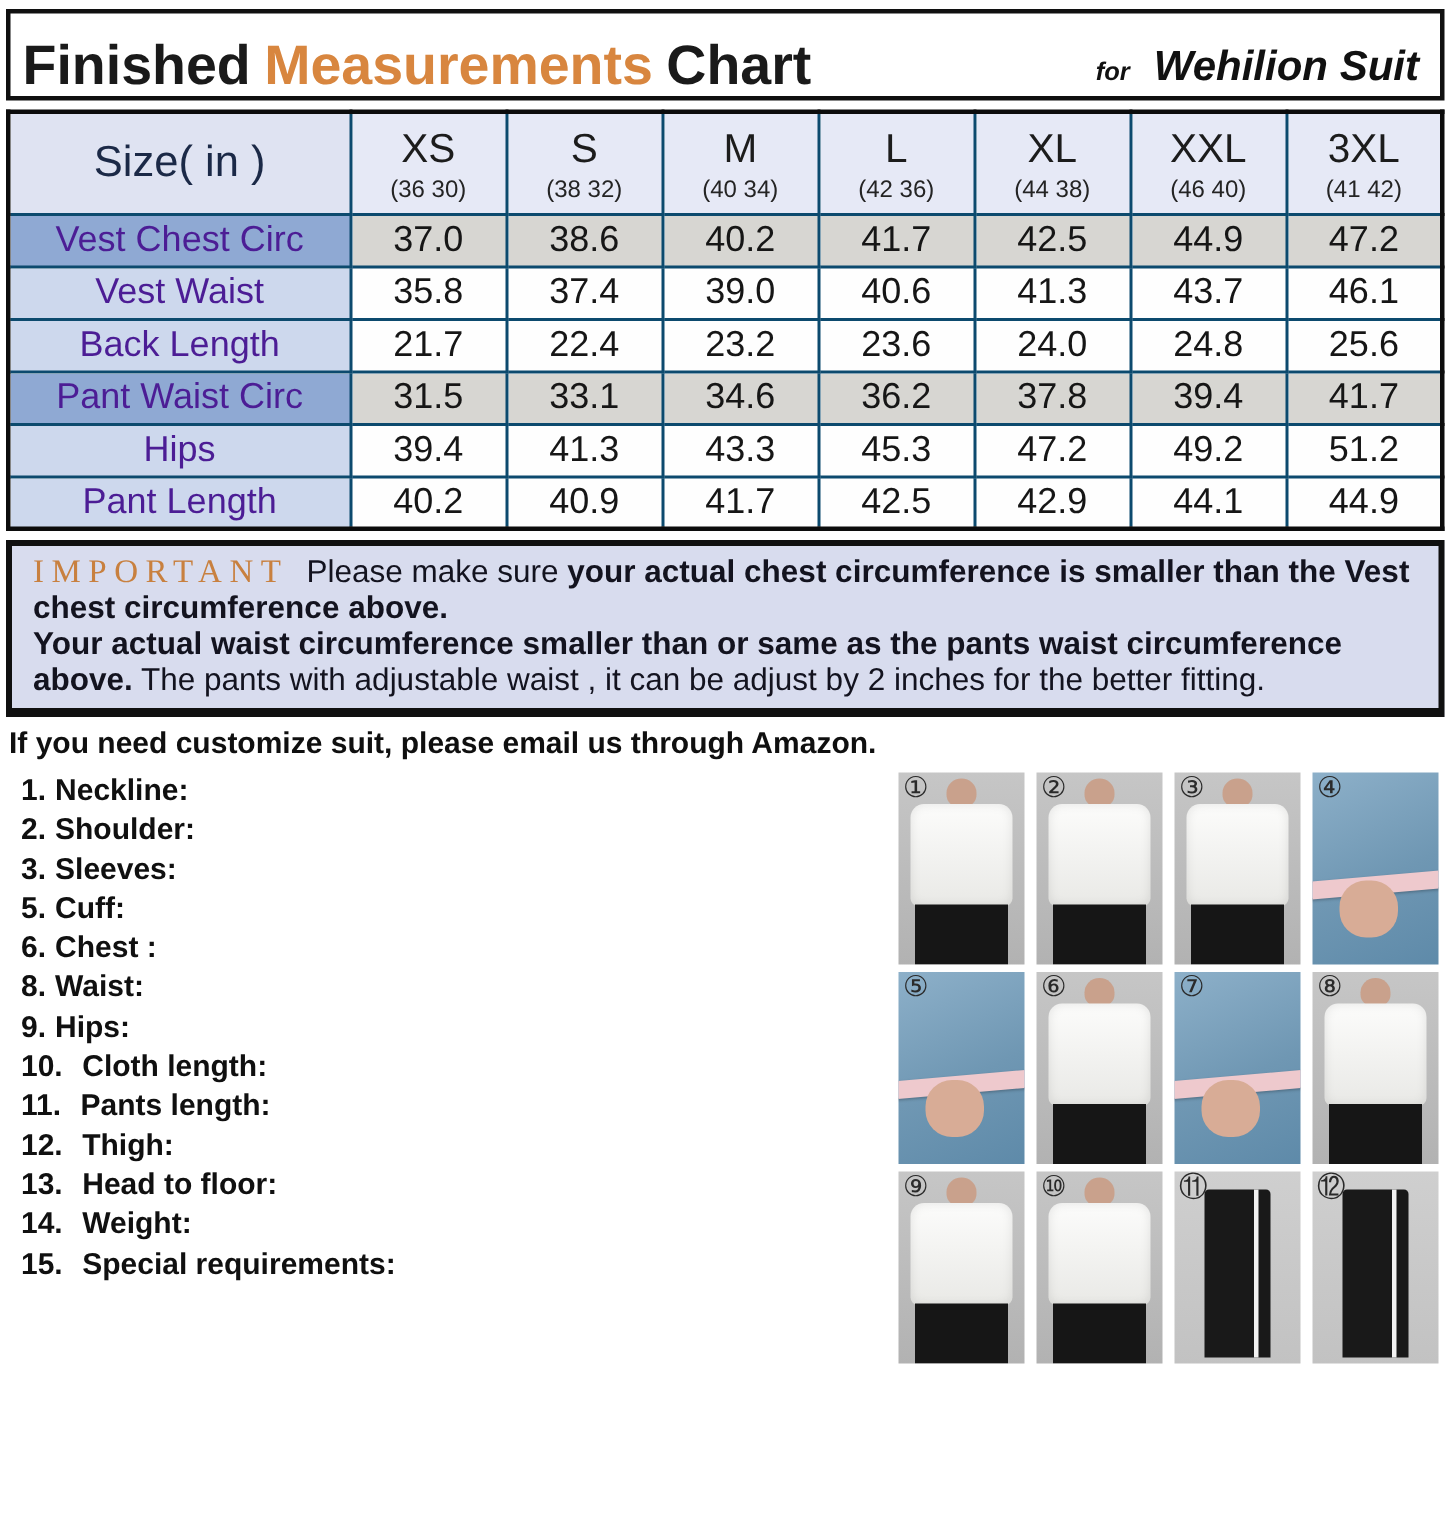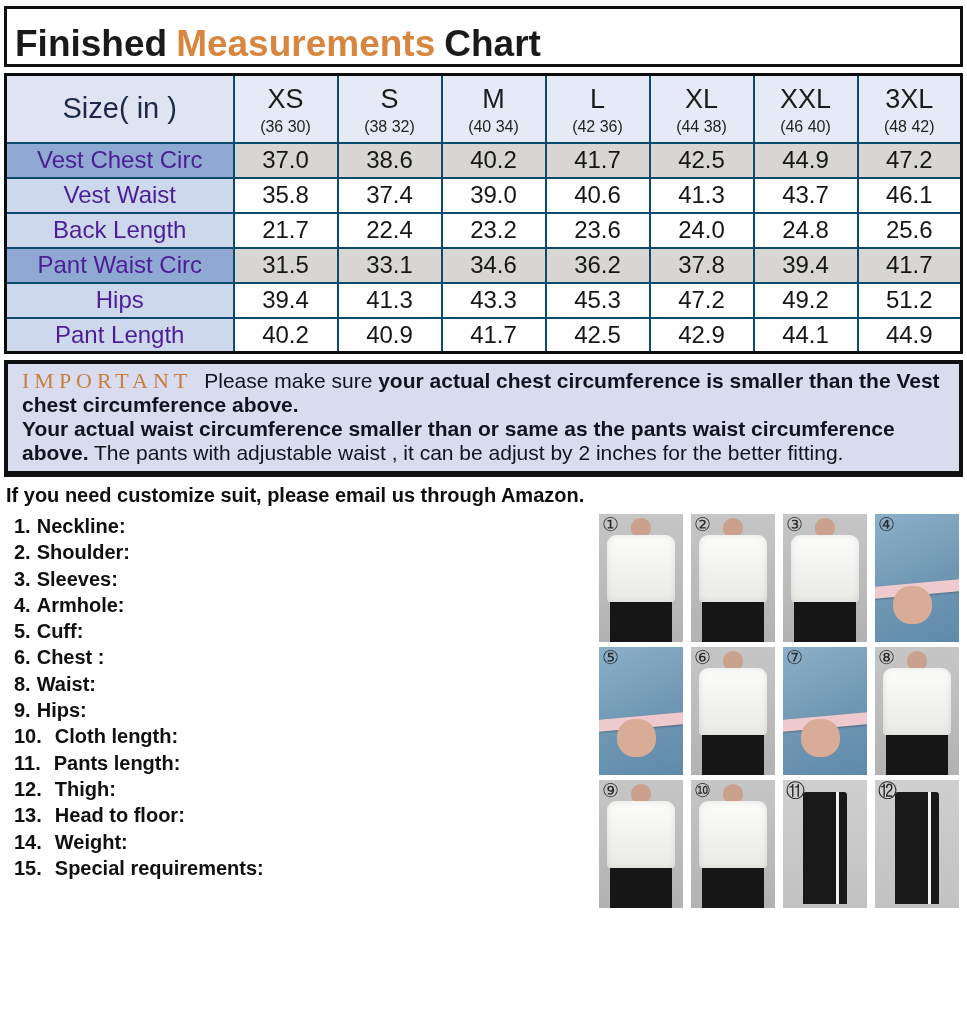--- a/index.html
+++ b/index.html
@@ -107,20 +107,24 @@
 </style>
 </head>
 <body>
 
 <div class="frame">
 
   <header class="title-box">
     <div class="title-main">
       <span>Finished</span><span class="orange">Measurements</span><span>Chart</span>
     </div>
+    <div class="title-right">
+      <span class="for-label">for</span>
+      <span class="brand">Wehilion Suit</span>
+    </div>
   </header>
 
   <table class="size-table">
     <colgroup>
       <col style="width:228px">
       <col>
         <col>
         <col>
         <col>
         <col>
@@ -149,21 +153,21 @@
           <th>
             <div class="sz">XL</div>
             <div class="sub">(44 38)</div>
           </th>
           <th>
             <div class="sz">XXL</div>
             <div class="sub">(46 40)</div>
           </th>
           <th>
             <div class="sz">3XL</div>
-            <div class="sub">(48 42)</div>
+            <div class="sub">(41 42)</div>
           </th>
         </tr>
     </thead>
     <tbody id="size-body">
         <tr>
           <th class="rowlabel dark">Vest Chest Circ</th>
           <td class="gray">37.0</td>
           <td class="gray">38.6</td>
           <td class="gray">40.2</td>
           <td class="gray">41.7</td>
@@ -229,21 +233,20 @@
     <p><span class="seg-b">Your actual waist circumference smaller than or same as the pants waist circumference above.</span><span class="seg-n">  The pants with adjustable waist , it can be  adjust by 2 inches for the better fitting.</span></p>
   </section>
 
   <p class="email-note">If you need customize suit, please email us through Amazon.</p>
 
   <div class="bottom">
     <ol class="measure-list" id="measure-list">
         <li><span class="num">1.</span><span>Neckline:</span></li>
         <li><span class="num">2.</span><span>Shoulder:</span></li>
         <li><span class="num">3.</span><span>Sleeves:</span></li>
-        <li><span class="num">4.</span><span>Armhole:</span></li>
         <li><span class="num">5.</span><span>Cuff:</span></li>
         <li><span class="num">6.</span><span>Chest :</span></li>
         <li><span class="num">8.</span><span>Waist:</span></li>
         <li><span class="num">9.</span><span>Hips:</span></li>
         <li class="wide"><span class="num">10.</span><span>Cloth length:</span></li>
         <li class="wide"><span class="num">11.</span><span>Pants length:</span></li>
         <li class="wide"><span class="num">12.</span><span>Thigh:</span></li>
         <li class="wide"><span class="num">13.</span><span>Head to floor:</span></li>
         <li class="wide"><span class="num">14.</span><span>Weight:</span></li>
         <li class="wide"><span class="num">15.</span><span>Special requirements:</span></li>

